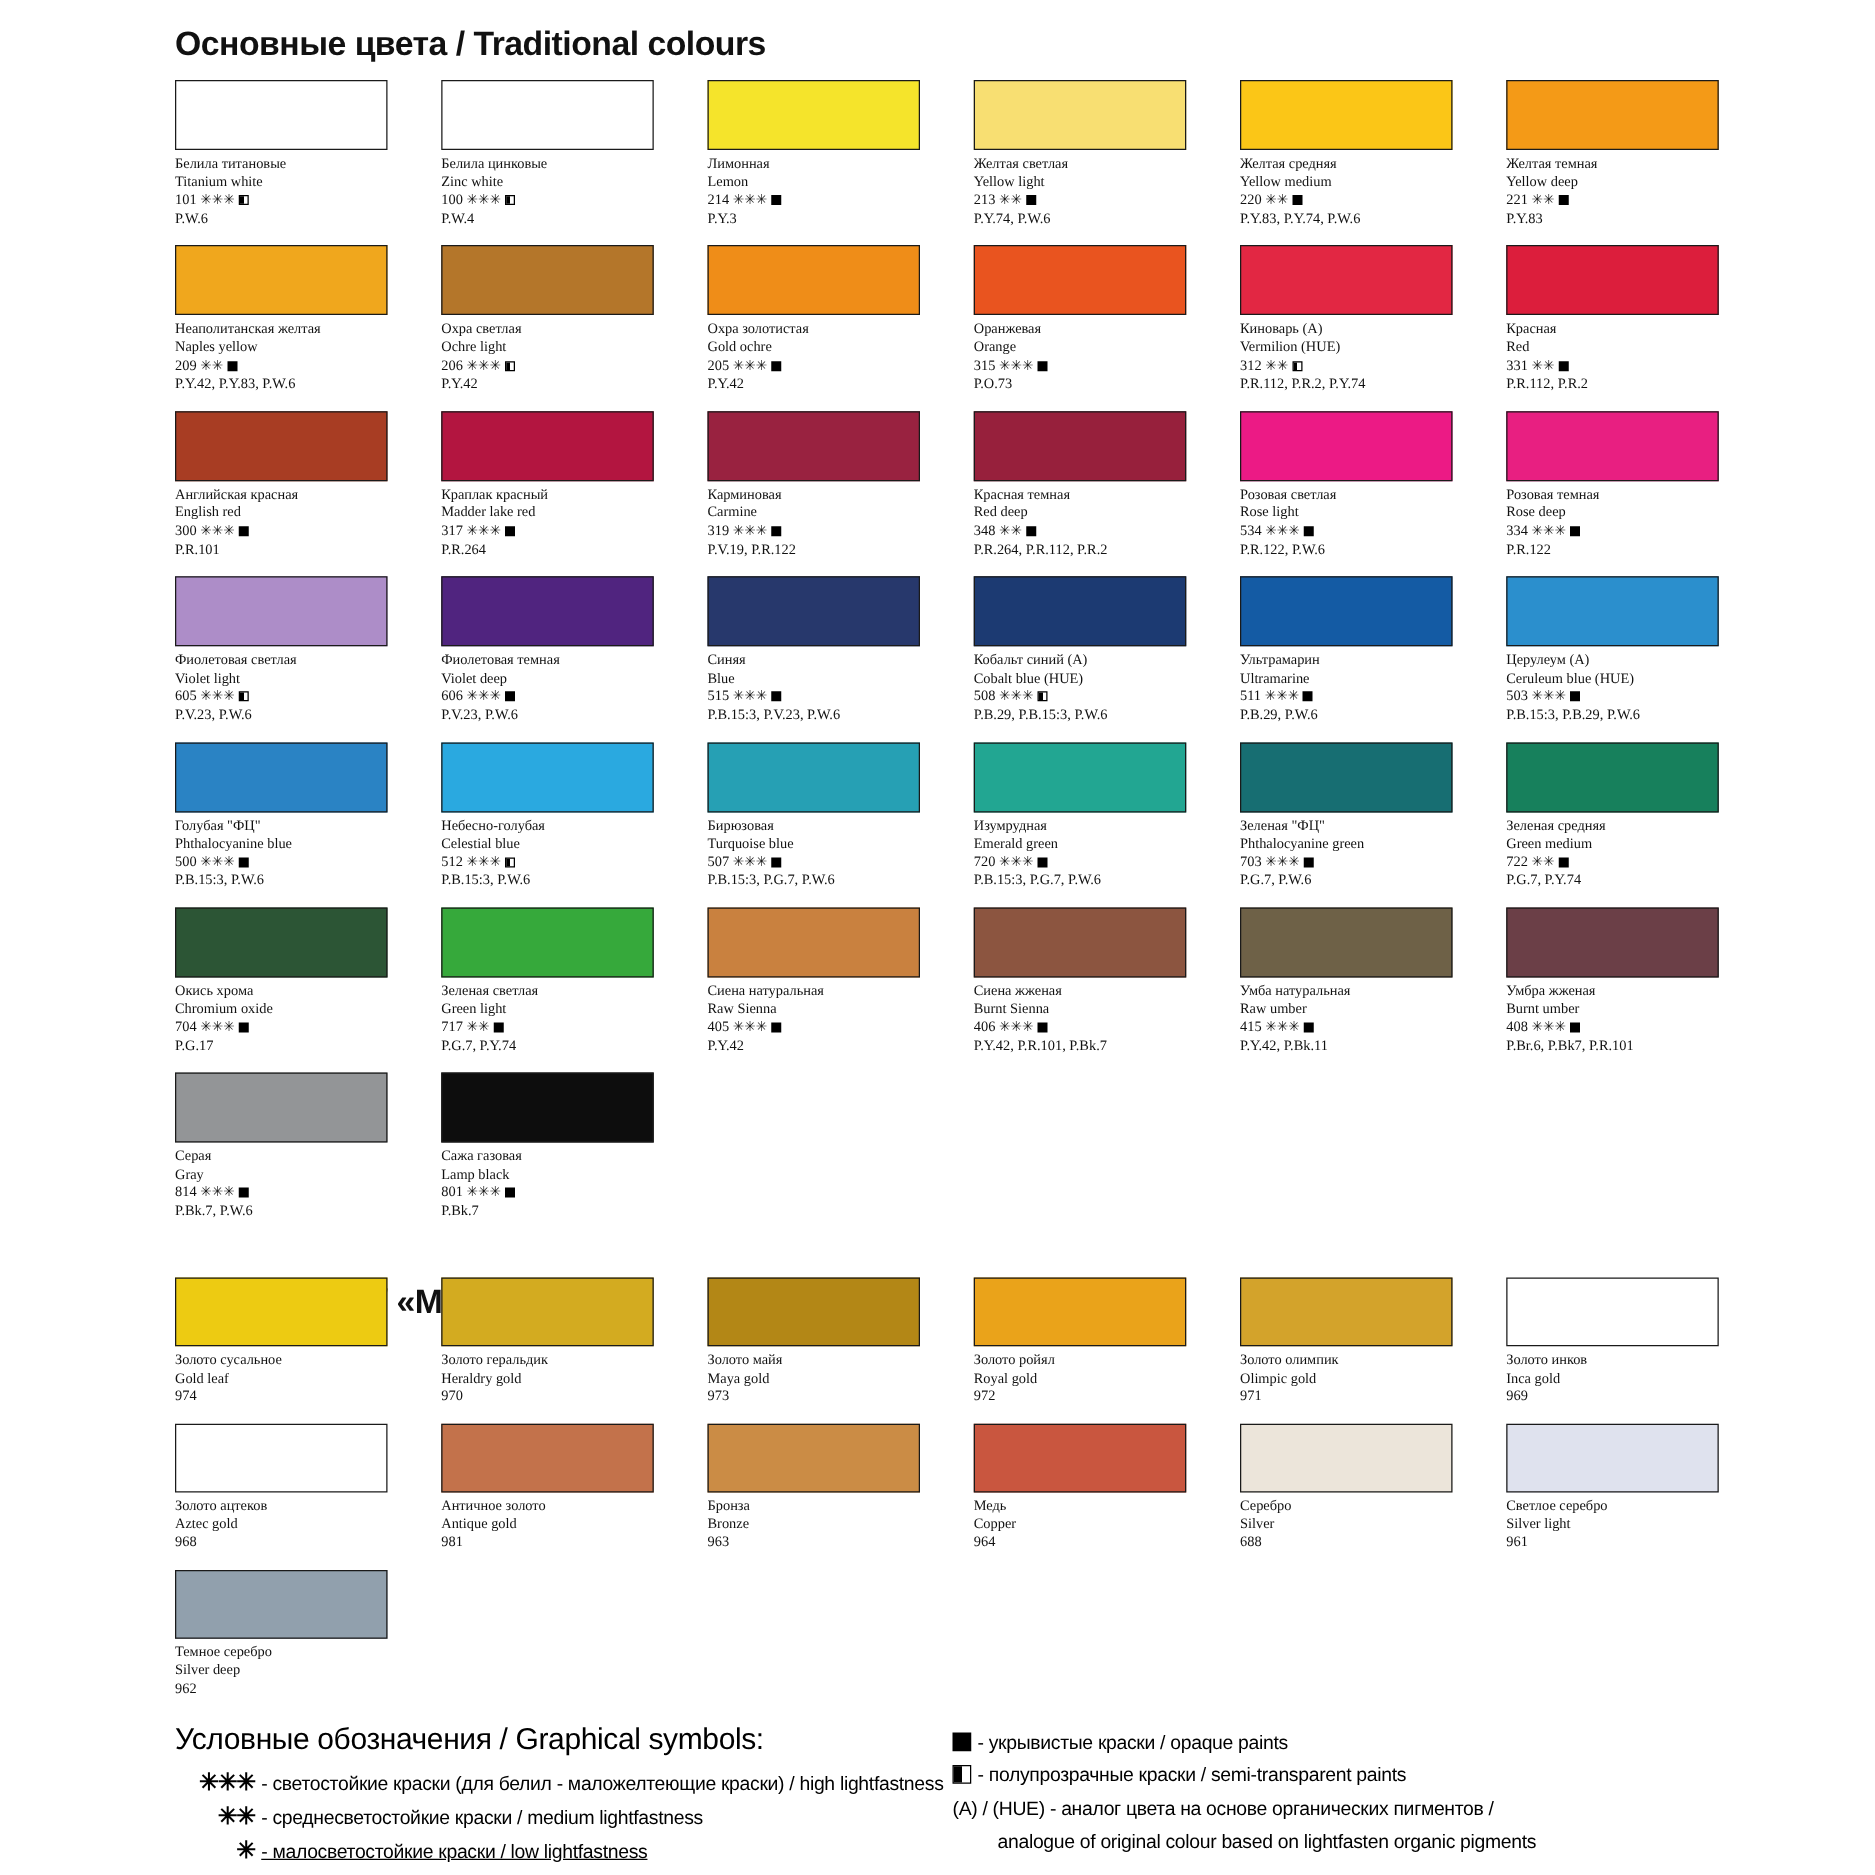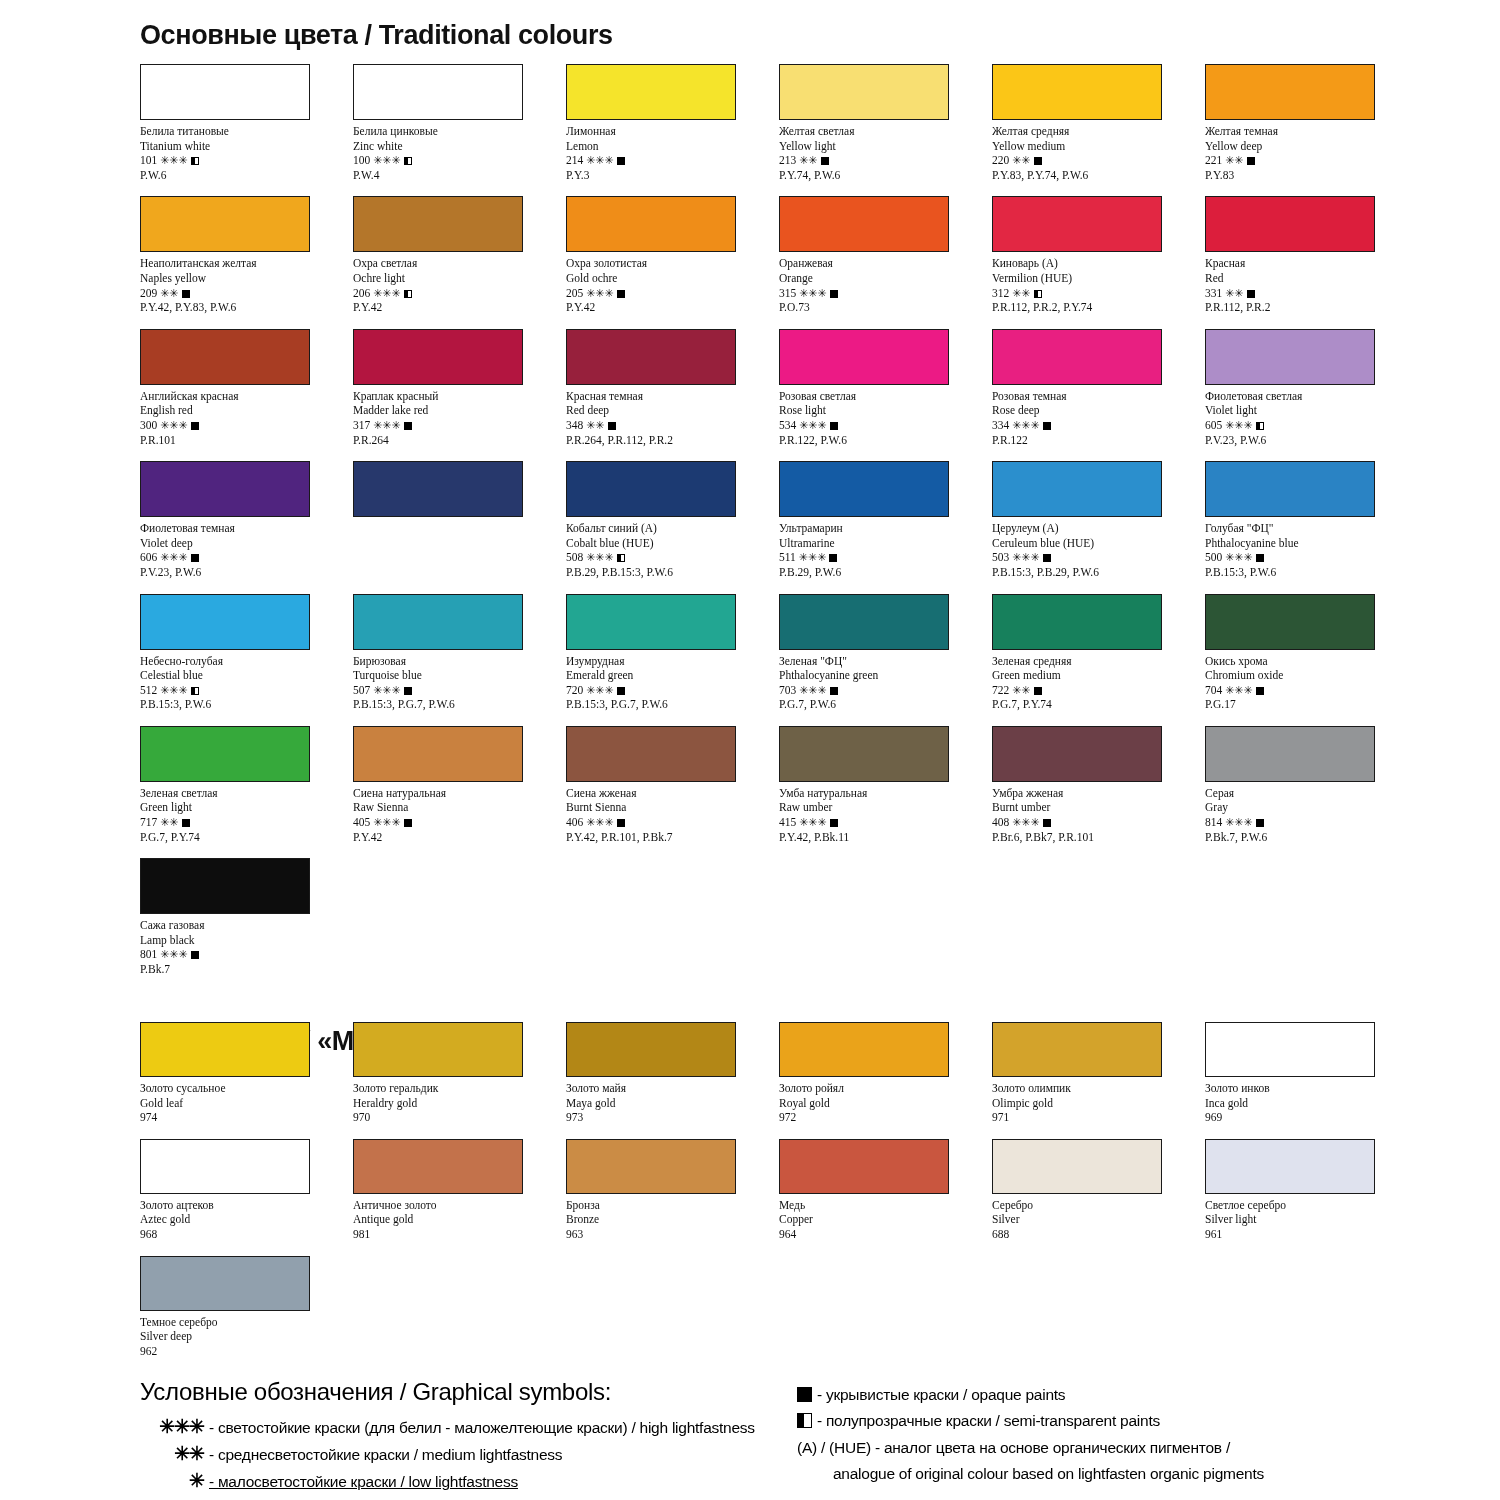--- a/index.html
+++ b/index.html
@@ -77,21 +77,20 @@
     font-family:"Liberation Sans", sans-serif;
     font-size:15.5px;
     line-height:26px;
     letter-spacing:-0.25px;
   }
   .legend-right{
     font-family:"Liberation Sans", sans-serif;
     font-size:15.5px;
     line-height:26px;
     letter-spacing:-0.25px;
-    margin-left:35px;
   }
   .lg-row{display:flex;align-items:baseline;}
   .lg-stars{
     font-size:19px;
     font-weight:bold;
     display:inline-block;
     text-align:right;
     letter-spacing:-1px;
   }
   .lg-sq-black{
@@ -233,20 +232,29 @@
       <div class="cell">
         <div class="swatch" style="background: rgb(179, 21, 64);"></div>
         <div class="info">
           <span class="ru">Краплак красный</span>
           <span class="en">Madder lake red</span>
           <span class="code-line"><span>317</span> <span class="stars">✳✳✳</span><span class="op-sq"></span></span>
           <span class="pig">P.R.264</span>
         </div>
       </div>
       <div class="cell">
+        <div class="swatch" style="background: rgb(153, 34, 64);"></div>
+        <div class="info">
+          <span class="ru">Карминовая</span>
+          <span class="en">Carmine</span>
+          <span class="code-line"><span>319</span> <span class="stars">✳✳✳</span><span class="op-sq"></span></span>
+          <span class="pig">P.V.19, P.R.122</span>
+        </div>
+      </div>
+      <div class="cell">
         <div class="swatch" style="background: rgb(151, 32, 60);"></div>
         <div class="info">
           <span class="ru">Красная темная</span>
           <span class="en">Red deep</span>
           <span class="code-line"><span>348</span> <span class="stars">✳✳</span><span class="op-sq"></span></span>
           <span class="pig">P.R.264, P.R.112, P.R.2</span>
         </div>
       </div>
       <div class="cell">
         <div class="swatch" style="background: rgb(236, 26, 133);"></div>
@@ -279,20 +287,26 @@
         <div class="swatch" style="background: rgb(80, 36, 127);"></div>
         <div class="info">
           <span class="ru">Фиолетовая темная</span>
           <span class="en">Violet deep</span>
           <span class="code-line"><span>606</span> <span class="stars">✳✳✳</span><span class="op-sq"></span></span>
           <span class="pig">P.V.23, P.W.6</span>
         </div>
       </div>
       <div class="cell">
         <div class="swatch" style="background: rgb(39, 56, 108);"></div>
+        <div class="info">
+          <span class="ru">Синяя</span>
+          <span class="en">Blue</span>
+          <span class="code-line"><span>515</span> <span class="stars">✳✳✳</span><span class="op-sq"></span></span>
+          <span class="pig">P.B.15:3, P.V.23, P.W.6</span>
+        </div>
       </div>
       <div class="cell">
         <div class="swatch" style="background: rgb(28, 58, 114);"></div>
         <div class="info">
           <span class="ru">Кобальт синий (А)</span>
           <span class="en">Cobalt blue (HUE)</span>
           <span class="code-line"><span>508</span> <span class="stars">✳✳✳</span><span class="semi-sq"></span></span>
           <span class="pig">P.B.29, P.B.15:3, P.W.6</span>
         </div>
       </div>

